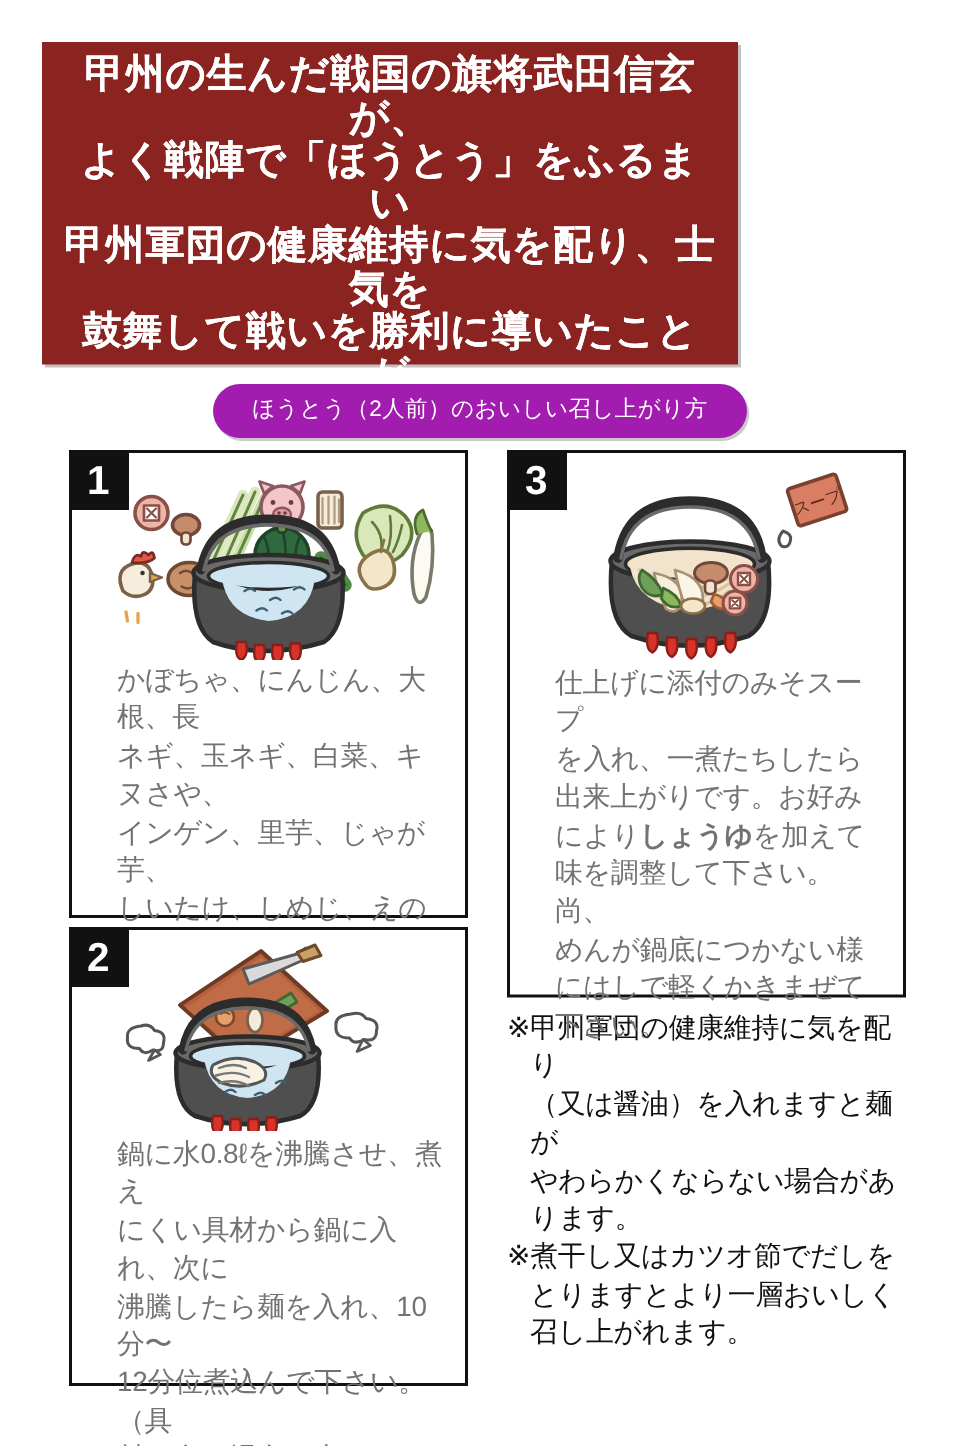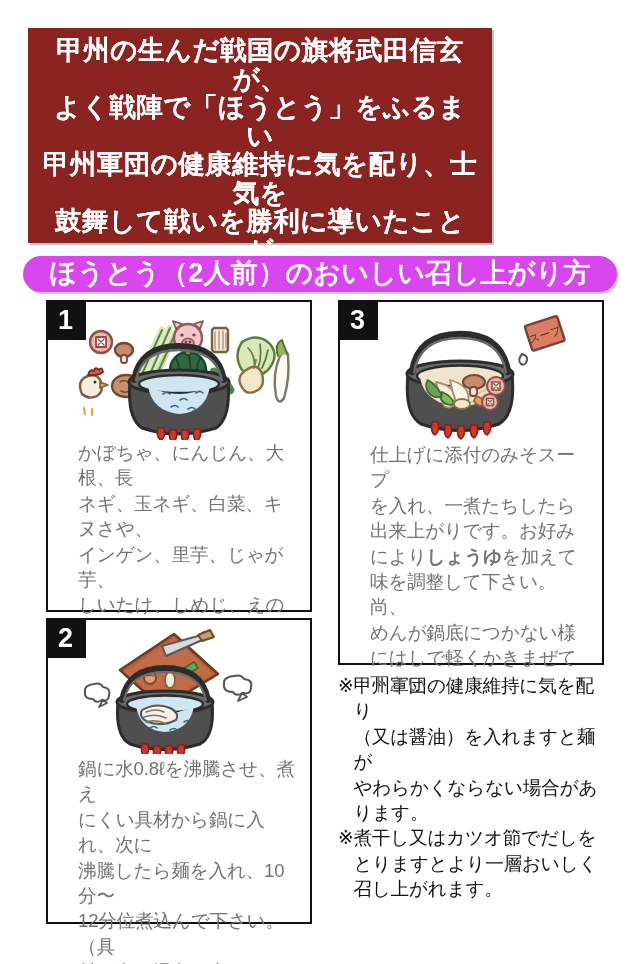--- a/index.html
+++ b/index.html
@@ -42,27 +42,27 @@
   
   #banner-wrap {
     position: absolute;
     left: 0;
     top: 256px;
     width: 640px;
     text-align: center;
   }
   #banner-pill {
     display: inline-block;
-    background: #d946ef;
+    background: #a21caf;
     color: #ffffff;
     border-radius: 22px;
     padding: 4px 26px 6px 26px;
-    font-size: 27px;
+    font-size: 15px;
     line-height: 26px;
-    font-weight: 700;
+    font-weight: 400;
     letter-spacing: 0.3px;
     box-shadow: 1.5px 2px 0 rgba(150,150,150,0.5);
     white-space: nowrap;
   }
 
   
   #col-left {
     position: absolute;
     left: 46px;
     top: 300px;

